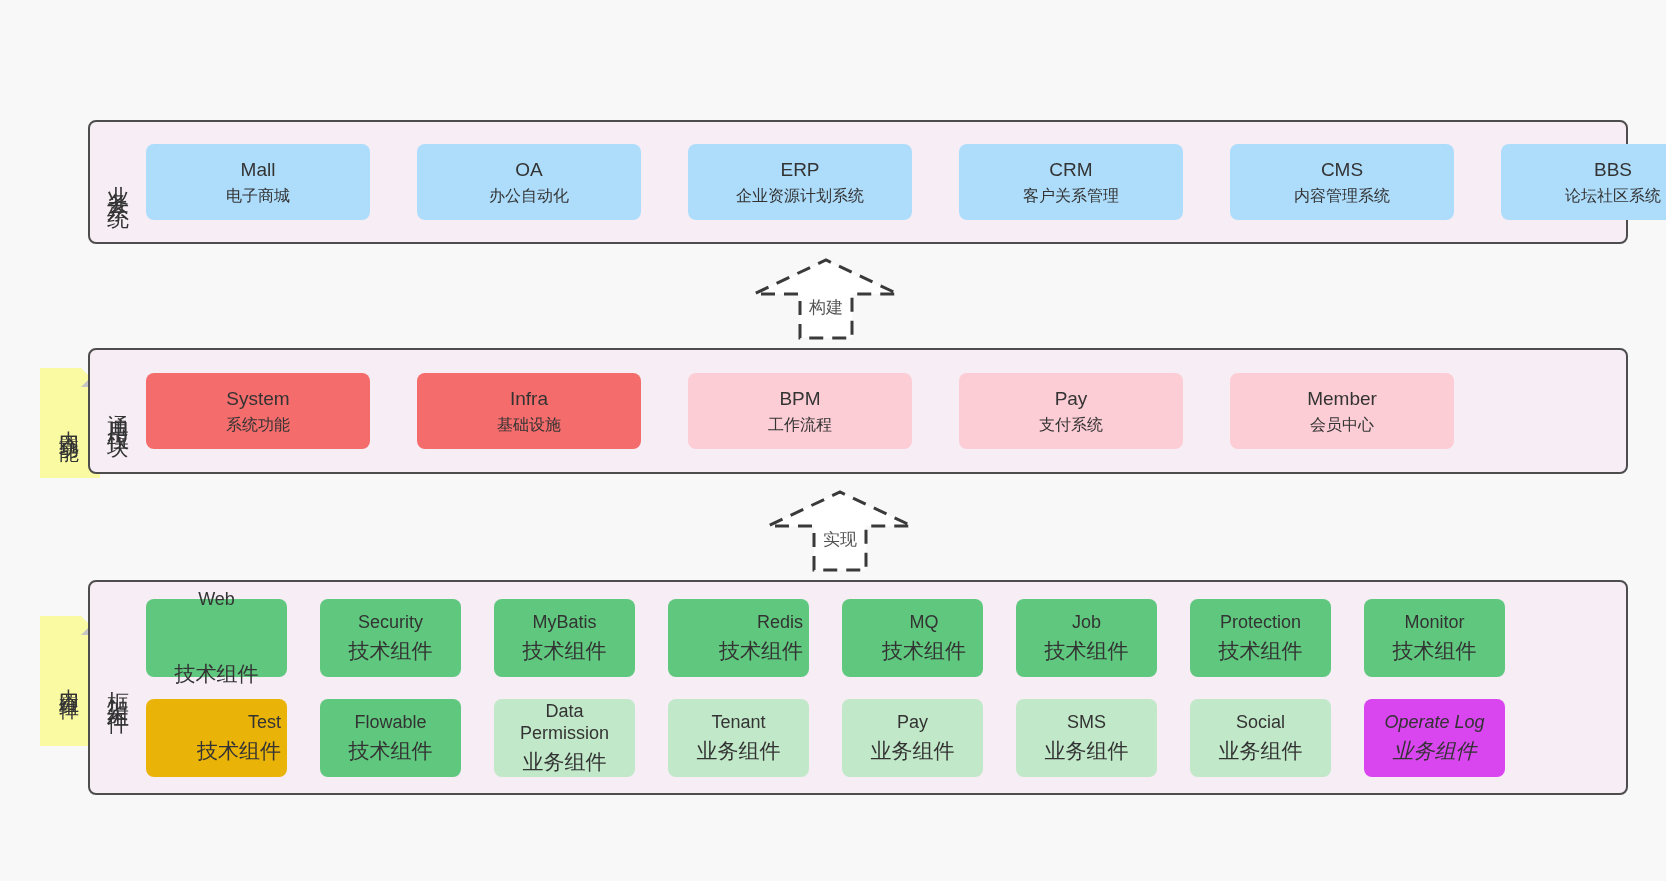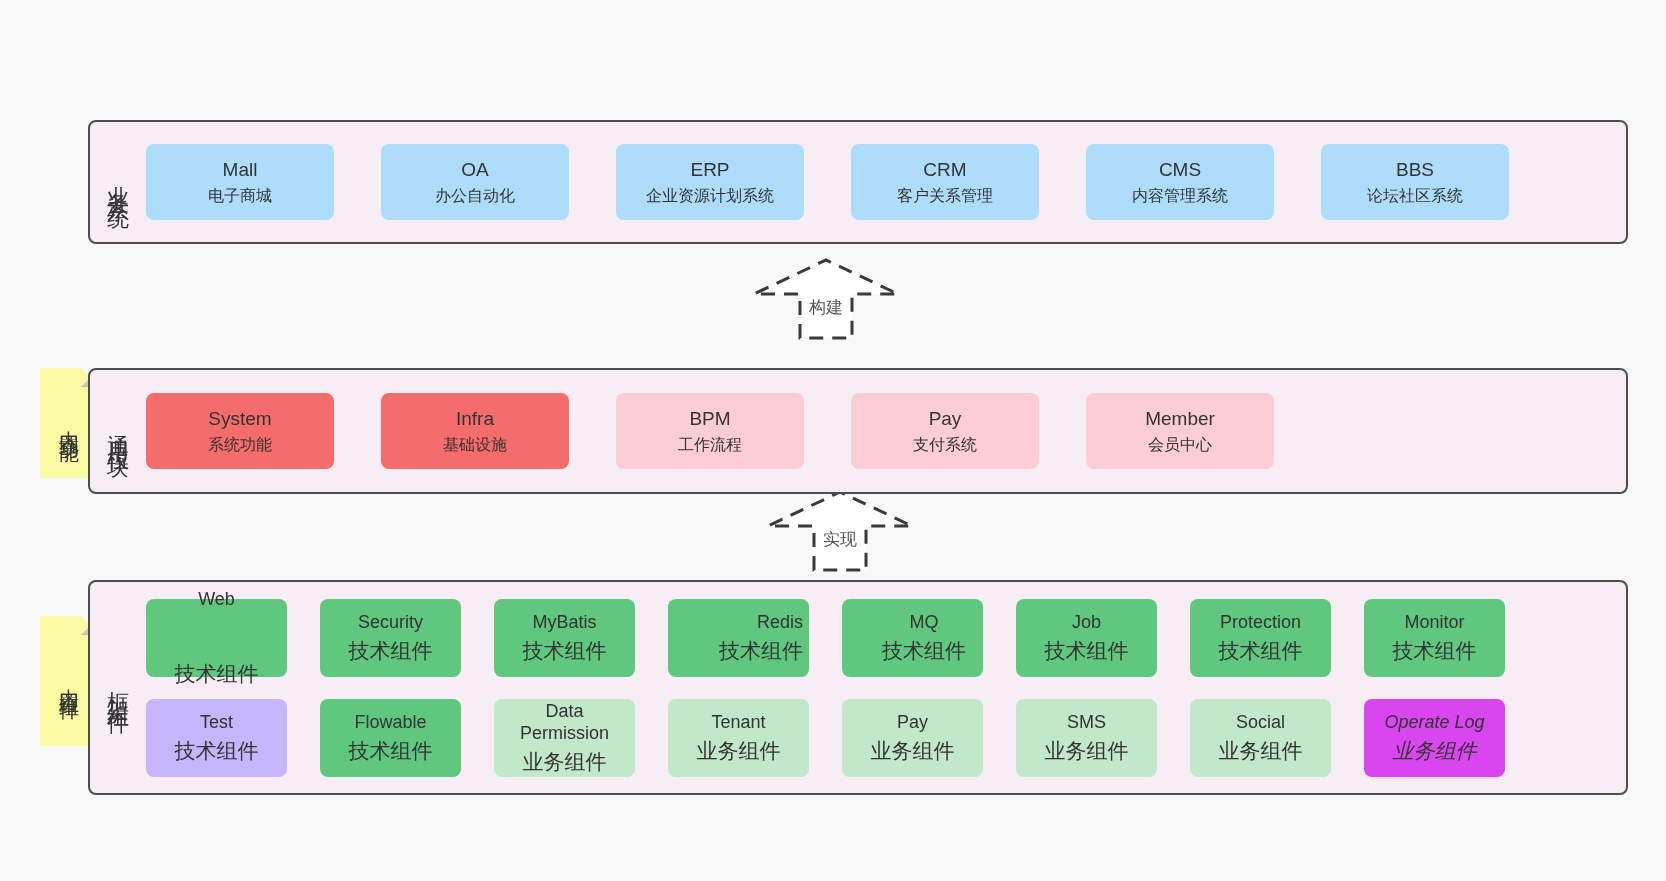--- a/index.html
+++ b/index.html
@@ -16,41 +16,41 @@
     position:absolute;
     left:88px; width:1540px;
     background:#f6edf5;
     border:2px solid #4d4d4d;
     border-radius:8px;
     box-sizing:border-box;
     display:flex;
     z-index:2;
   }
   .panel-business  { top:120px; height:124px; }
-  .panel-modules   { top:348px; height:126px;margin-top:20px; }
+  .panel-modules   { top:348px; height:126px; }
   .panel-framework { top:580px; height:215px; }
 
   .panel-label {
     width:56px;
     display:flex; align-items:center; justify-content:center;
     writing-mode:vertical-rl; text-orientation:upright;
     font-size:22px; letter-spacing:7px; color:#333;
     user-select:none;
   }
   .rows {
     flex:1;
     display:flex; flex-direction:column;
     justify-content:center;
     gap:22px;
   }
   .row { display:flex; gap:47px; }
   .panel-framework .row { gap:33px; }
 
   .box {
-    width:188px; height:76px;
+    width:224px; height:76px;
     border-radius:8px;
     display:flex; flex-direction:column;
     align-items:center; justify-content:center;
     text-align:center;
     padding:0 6px; box-sizing:border-box;
   }
   .panel-framework .box { width:141px; height:78px; }
   .box-en { font-size:19px; line-height:1.25; }
   .box-zh { font-size:16px; line-height:1.25; margin-top:5px; }
   .panel-framework .box-en { font-size:18px; }
@@ -199,21 +199,21 @@
           <div class="box" style="background: rgb(95, 200, 126);">
             <div class="box-en">Protection</div>
             <div class="box-zh">技术组件</div>
           </div>
           <div class="box" style="background: rgb(95, 200, 126);">
             <div class="box-en">Monitor</div>
             <div class="box-zh">技术组件</div>
           </div>
         </div>
         <div class="row">
-          <div class="box" style="background: #c4b5fd;">
+          <div class="box" style="background: #eab308; align-items: flex-end;">
             <div class="box-en">Test</div>
             <div class="box-zh">技术组件</div>
           </div>
           <div class="box" style="background: rgb(95, 200, 126);">
             <div class="box-en">Flowable</div>
             <div class="box-zh">技术组件</div>
           </div>
           <div class="box" style="background: rgb(193, 232, 200);">
             <div class="box-en">Data Permission</div>
             <div class="box-zh">业务组件</div>

